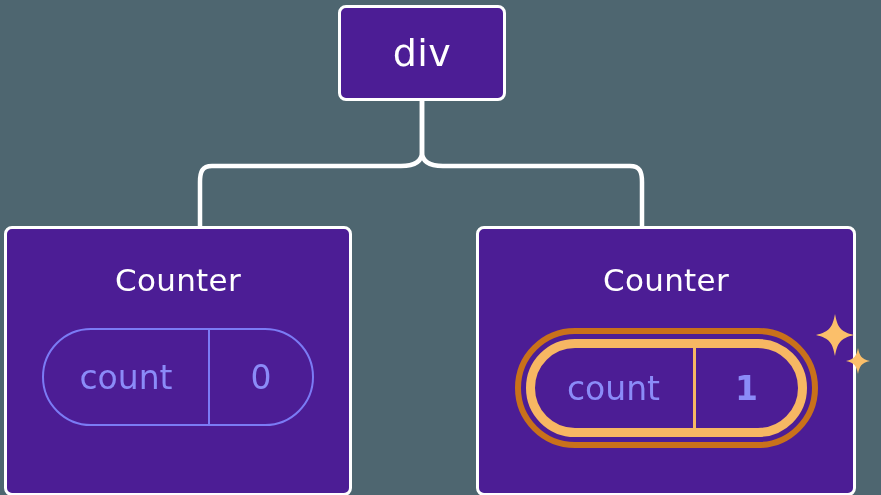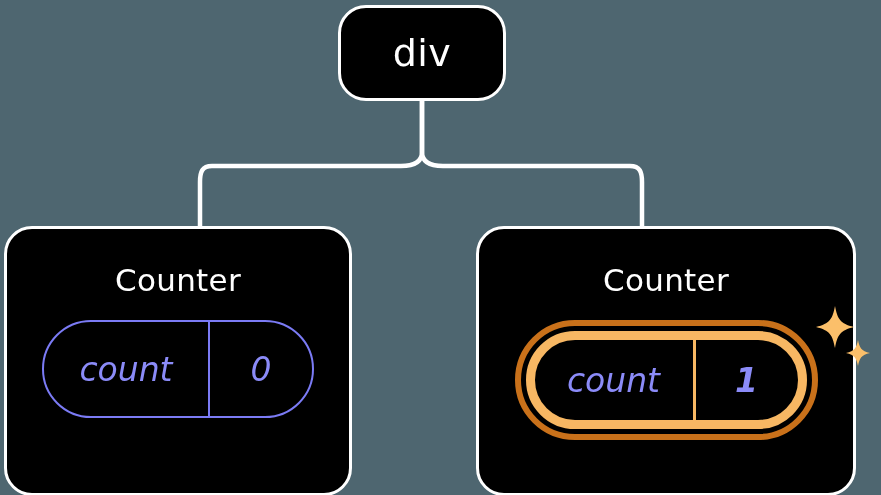--- a/index.html
+++ b/index.html
@@ -24,23 +24,23 @@
     top: 0;
     width: 881px;
     height: 495px;
     pointer-events: none;
   }
 
   
   .node {
     position: absolute;
     box-sizing: border-box;
-    background: #000000;
+    background: #4c1d95;
     border: 3px solid #ffffff;
-    border-radius: 28px;
+    border-radius: 8px;
     z-index: 2;
     text-align: center;
   }
   .node-root {
     left: 338px;
     top: 5px;
     width: 168px;
     height: 96px;
     display: flex;
     align-items: center;
@@ -65,23 +65,22 @@
   .child-title {
     color: #ffffff;
     font-size: 31px;
     line-height: 1;
     margin-top: 36px;
     letter-spacing: 0.3px;
   }
 
   
   .pill-wrap {
-    margin-top: 24px;
+    margin-top: 32px;
     position: relative;
-    font-style: italic;
   }
   .pill {
     box-sizing: border-box;
     display: flex;
     align-items: stretch;
     height: 98px;
     border: 2px solid #7b7bf5;
     border-radius: 999px;
     color: #8b8bf8;
   }

